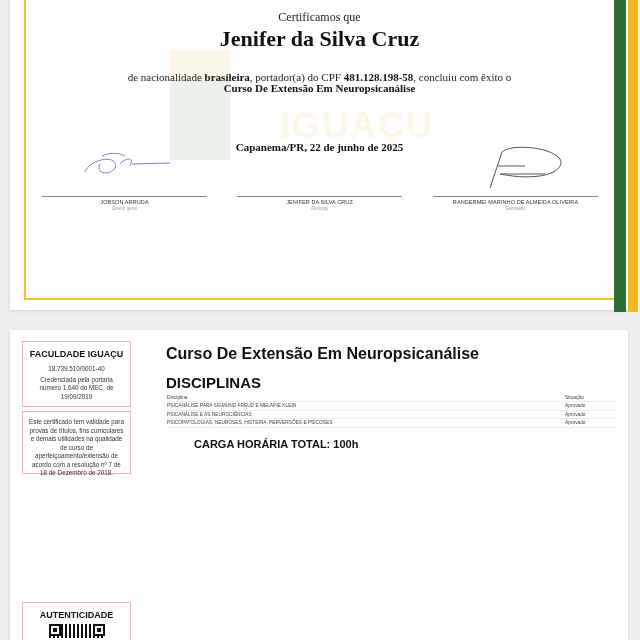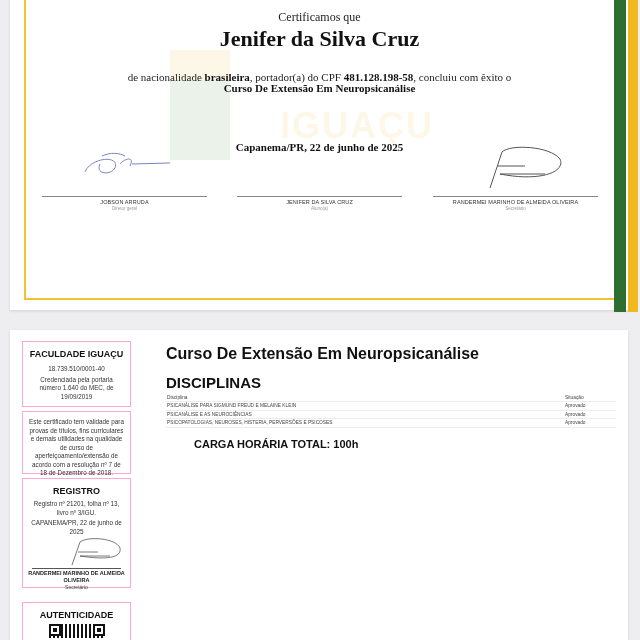--- a/index.html
+++ b/index.html
@@ -104,33 +104,20 @@
   <div class="box b1">
     <div class="box-title">FACULDADE IGUAÇU</div>
     <div class="box-small" style="margin-top:6px">18.739.510/0001-40</div>
     <div class="box-small" style="margin-top:2px;padding:0 8px">Credenciada pela portaria número 1.640 do MEC, de 19/09/2019</div>
   </div>
 
   <div class="box b2">
     <div class="box-small" style="margin-top:0">Este certificado tem validade para provas de títulos, fins curriculares e demais utilidades na qualidade de curso de aperfeiçoamento/extensão de acordo com a resolução nº 7 de 18 de Dezembro de 2018.</div>
   </div>
 
-  <div class="box b3">
-    <div class="box-title">REGISTRO</div>
-    <div class="box-small">Registro nº 21201, folha nº 13, livro nº 3/IGU.</div>
-    <div class="box-small" style="margin-top:2px">CAPANEMA/PR, 22 de junho de 2025</div>
-    <div class="b3-sig">
-      <svg style="position:absolute;left:38px;top:0" width="60" height="30">
-        <path d="M6 29 L 14 6 C 22 0, 50 2, 54 12 C 56 22, 40 24, 14 20 M 12 16 L 32 16 M 14 20 L 44 20" stroke="#555" stroke-width="0.8" fill="none"></path>
-      </svg>
-    </div>
-    <div class="b3-line"></div>
-    <div class="b3-name">RANDERMEI MARINHO DE ALMEIDA OLIVEIRA</div>
-    <div class="b3-role">Secretário</div>
-  </div>
 
   <div class="box b4">
     <div class="box-title">AUTENTICIDADE</div>
     <div class="qr">
       <div class="qr-corner" style="left:0"></div>
       <div class="qr-corner" style="right:0"></div>
     </div>
   </div>
 
   <div class="course-title">Curso De Extensão Em Neuropsicanálise</div>

